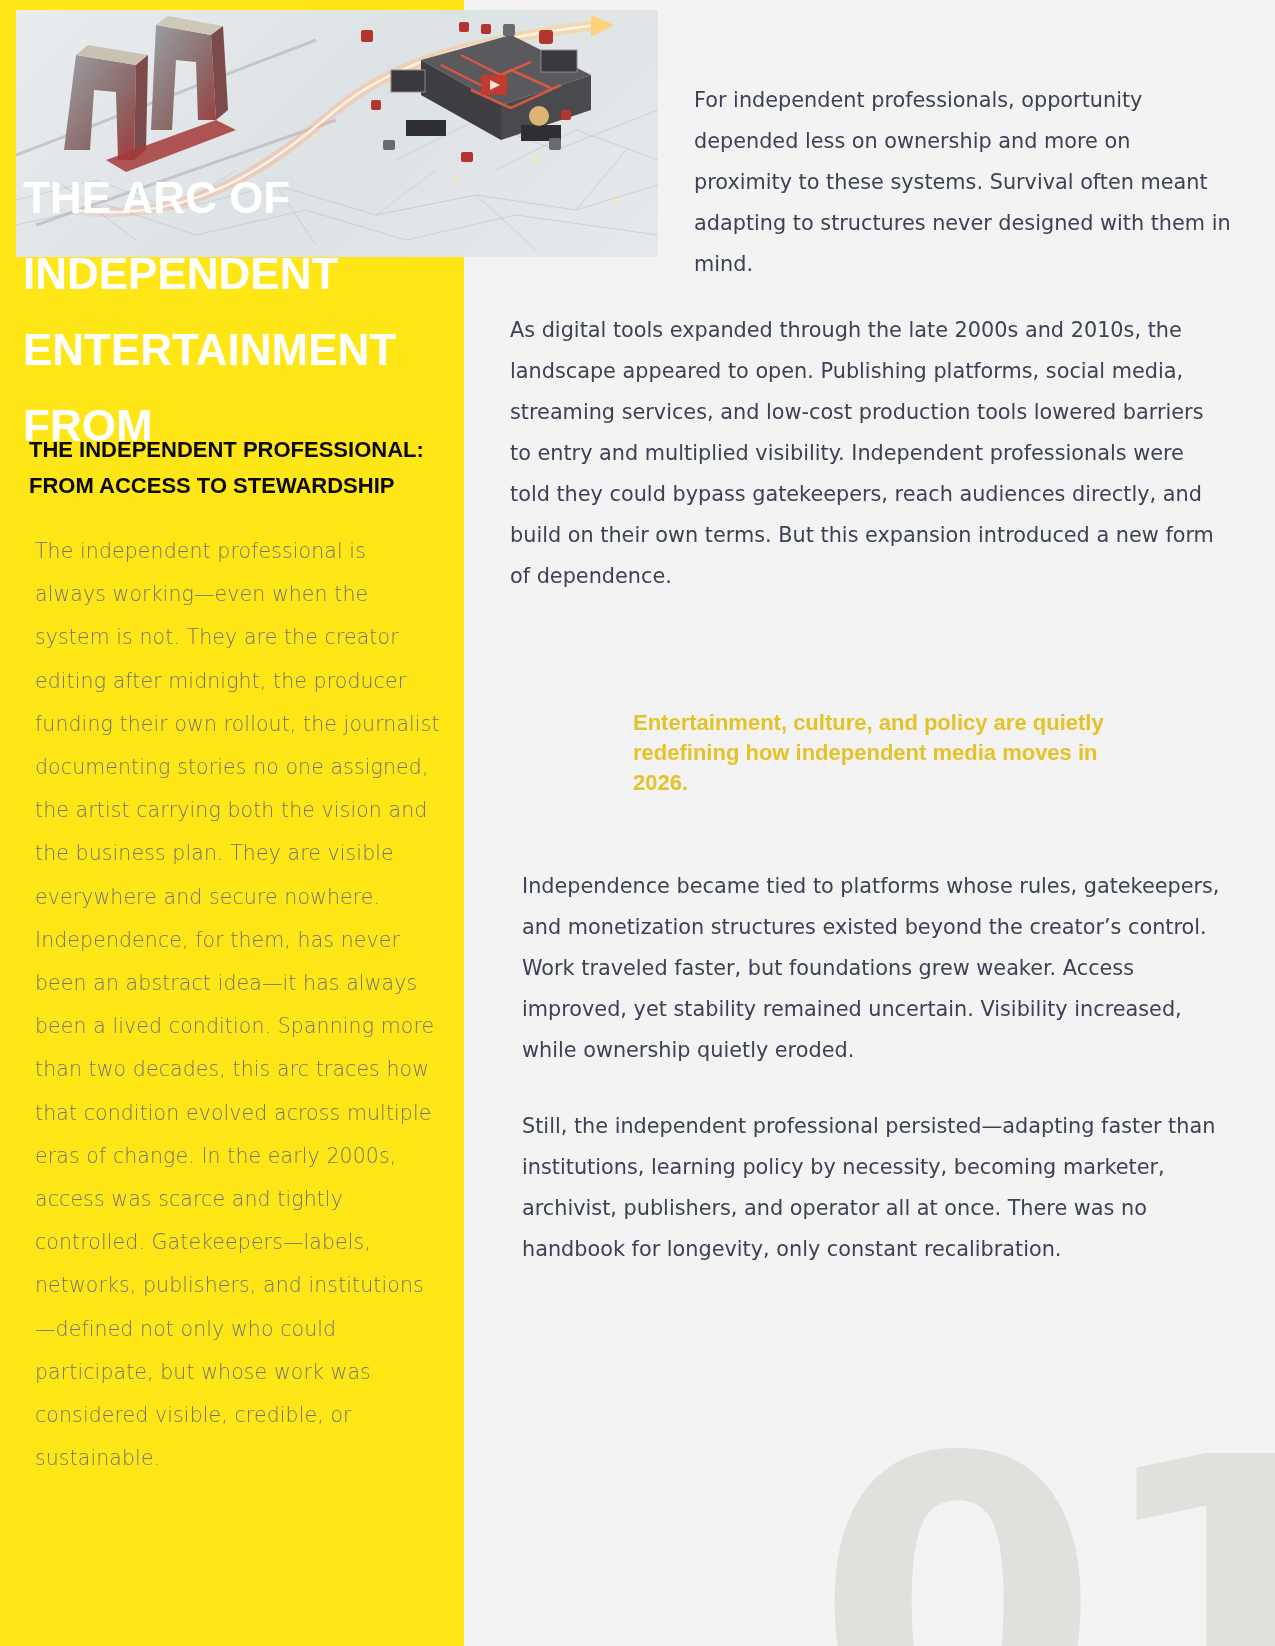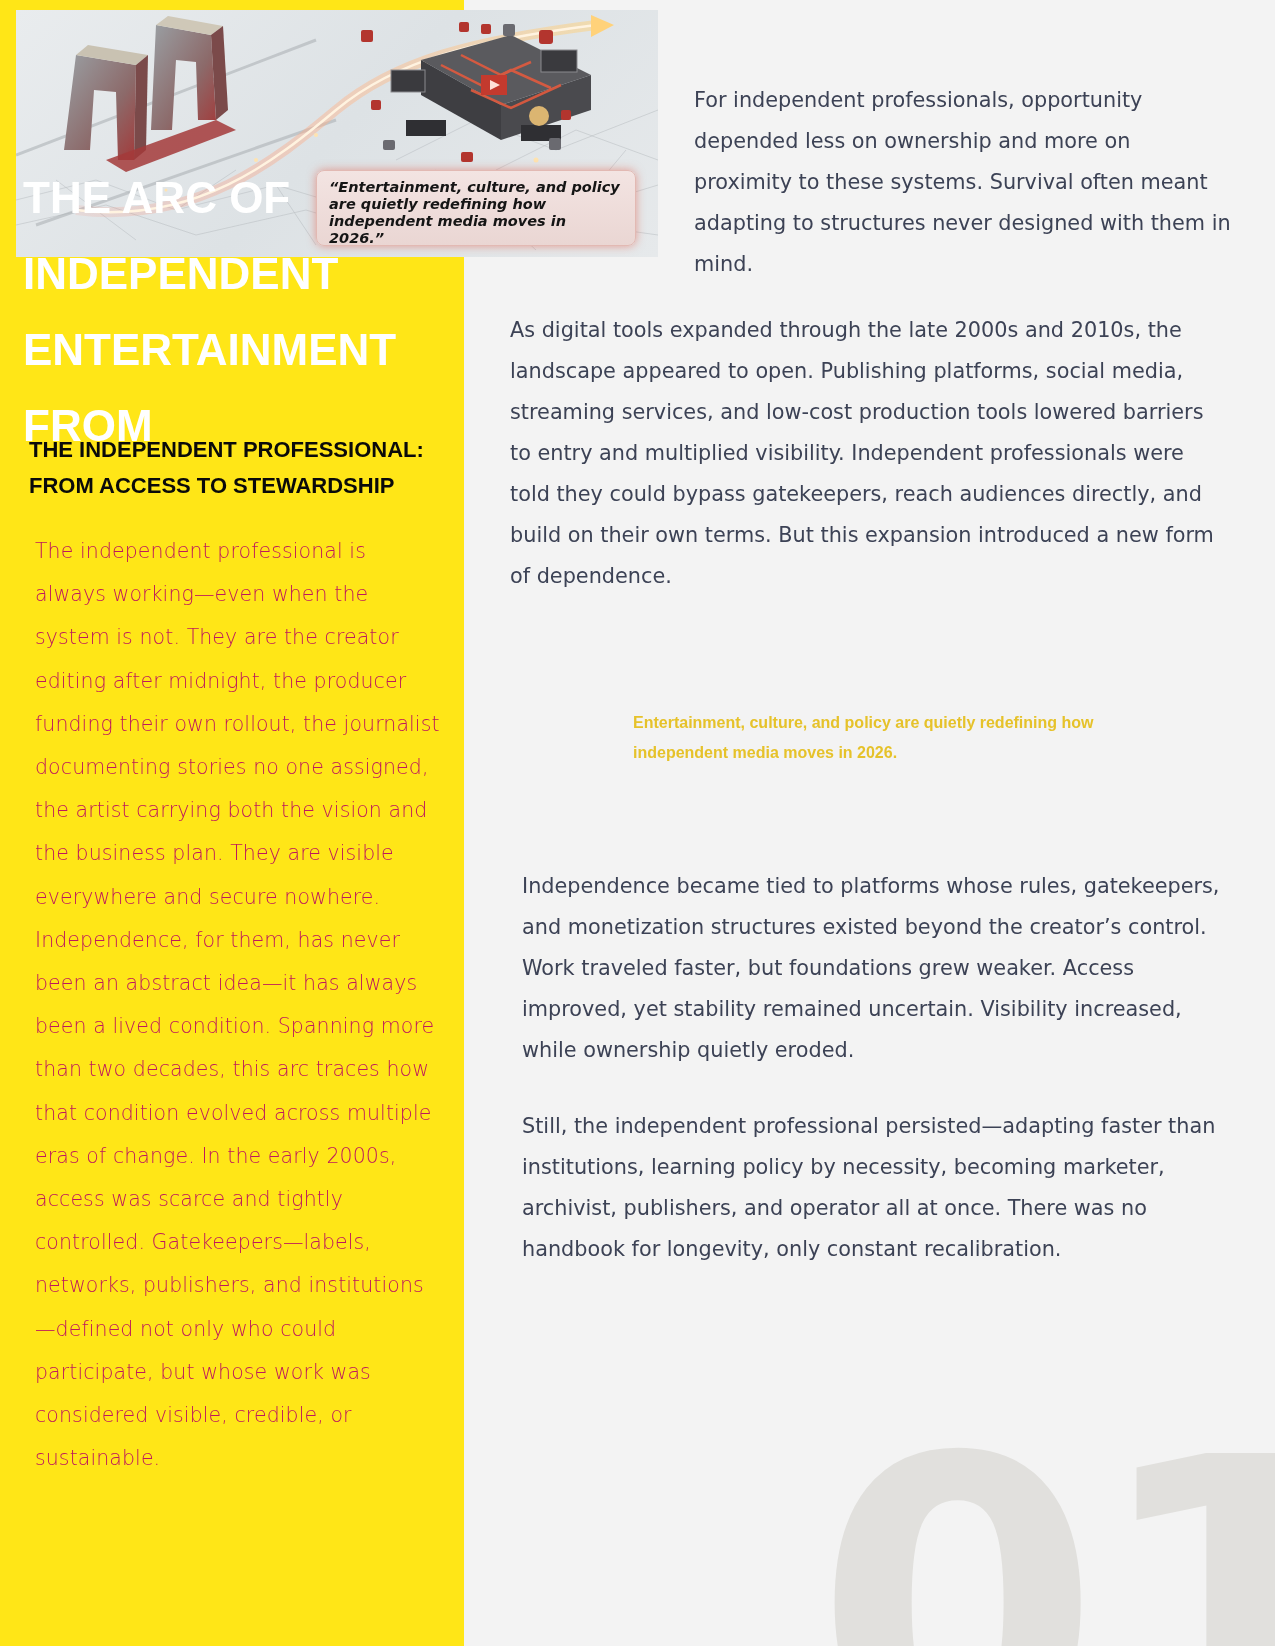--- a/index.html
+++ b/index.html
@@ -52,41 +52,41 @@
       font-size: 22px;
       line-height: 36px;
       color: #0a0a0a;
     }
     .left-body {
       position: absolute; left: 35px; top: 530px;
       width: 405px;
       font-family: "DejaVu Sans", sans-serif;
       font-size: 20.5px;
       line-height: 43.2px;
-      color: #be185d;
+      color: #737373;
       letter-spacing: 0.1px;
       font-weight: 300;
     }
     .right-text {
       position: absolute;
       font-family: "DejaVu Sans", sans-serif;
       font-size: 20.8px;
       line-height: 41px;
       color: #3c4255;
     }
     .p-top { left: 694px; top: 80px; width: 540px; }
     .p-mid { left: 510px; top: 310px; width: 720px; }
     .p-ind { left: 522px; top: 866px; width: 720px; }
     .p-still { left: 522px; top: 1106px; width: 720px; }
     .pull-quote {
       position: absolute; left: 633px; top: 708px;
       width: 520px;
       font-family: "Liberation Sans", sans-serif;
       font-weight: bold;
-      font-size: 16px;
+      font-size: 22px;
       line-height: 30px;
       color: #e6c22a;
     }
     .big-number {
       position: absolute; left: 815px; top: 1405px;
       font-family: "DejaVu Sans", sans-serif;
       font-weight: bold;
       font-size: 410px;
       line-height: 1;
       color: #e1e0dd;
@@ -175,21 +175,20 @@
     <g fill="#ffe3b0">
       <circle cx="240" cy="150" r="2"></circle>
         <circle cx="300" cy="125" r="2"></circle>
       <circle cx="440" cy="170" r="2"></circle>
         <circle cx="520" cy="150" r="2.5"></circle>
       <circle cx="600" cy="190" r="2"></circle>
         <circle cx="150" cy="180" r="1.5"></circle>
       <circle cx="380" cy="210" r="1.5"></circle>
     </g>
   </svg>
-  <div class="quote-box">“Entertainment, culture, and policy are quietly redefining how independent media moves in 2026.”</div>
 </div>
 
 <h1 class="main-title">THE ARC OF INDEPENDENT ENTERTAINMENT FROM</h1>
 
 <h2 class="subtitle">THE INDEPENDENT PROFESSIONAL: FROM ACCESS TO STEWARDSHIP</h2>
 
 <p class="left-body">The independent professional is always working—even when the system is not. They are the creator editing after midnight, the producer funding their own rollout, the journalist documenting stories no one assigned, the artist carrying both the vision and the business plan. They are visible everywhere and secure nowhere. Independence, for them, has never been an abstract idea—it has always been a lived condition. Spanning more than two decades, this arc traces how that condition evolved across multiple eras of change. In the early 2000s, access was scarce and tightly controlled. Gatekeepers—labels, networks, publishers, and institutions—defined not only who could participate, but whose work was considered visible, credible, or sustainable.</p>
 
 <p class="right-text p-top">For independent professionals, opportunity depended less on ownership and more on proximity to these systems. Survival often meant adapting to structures never designed with them in mind.</p>
 

